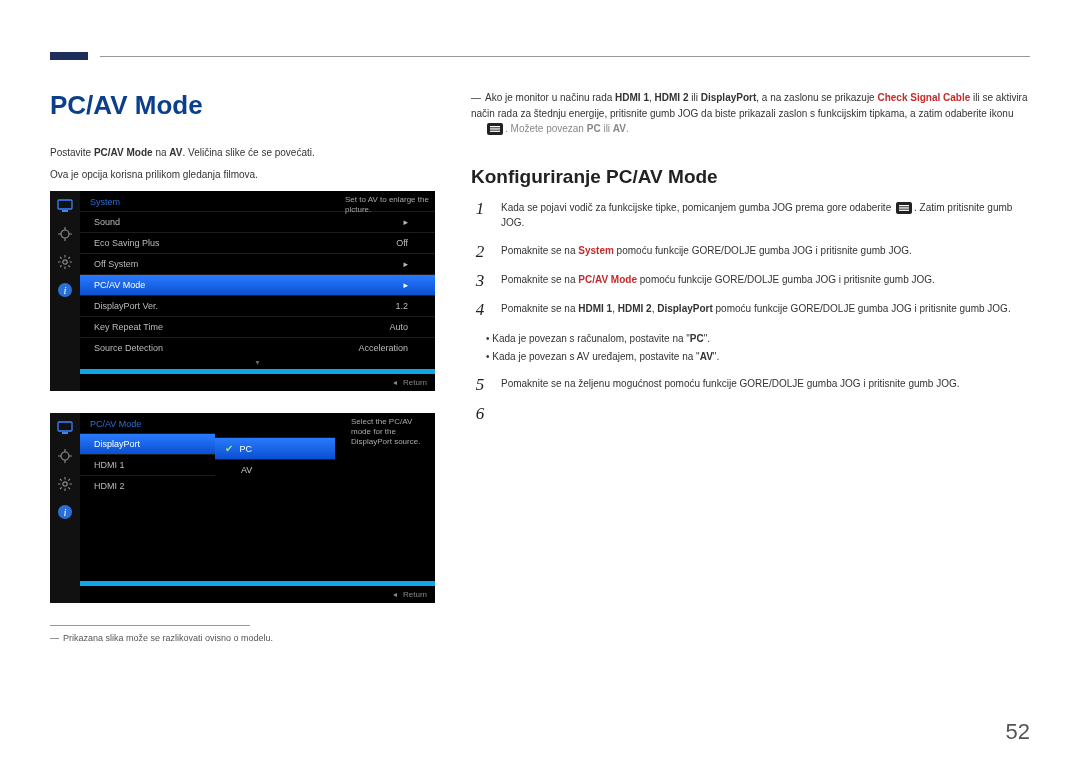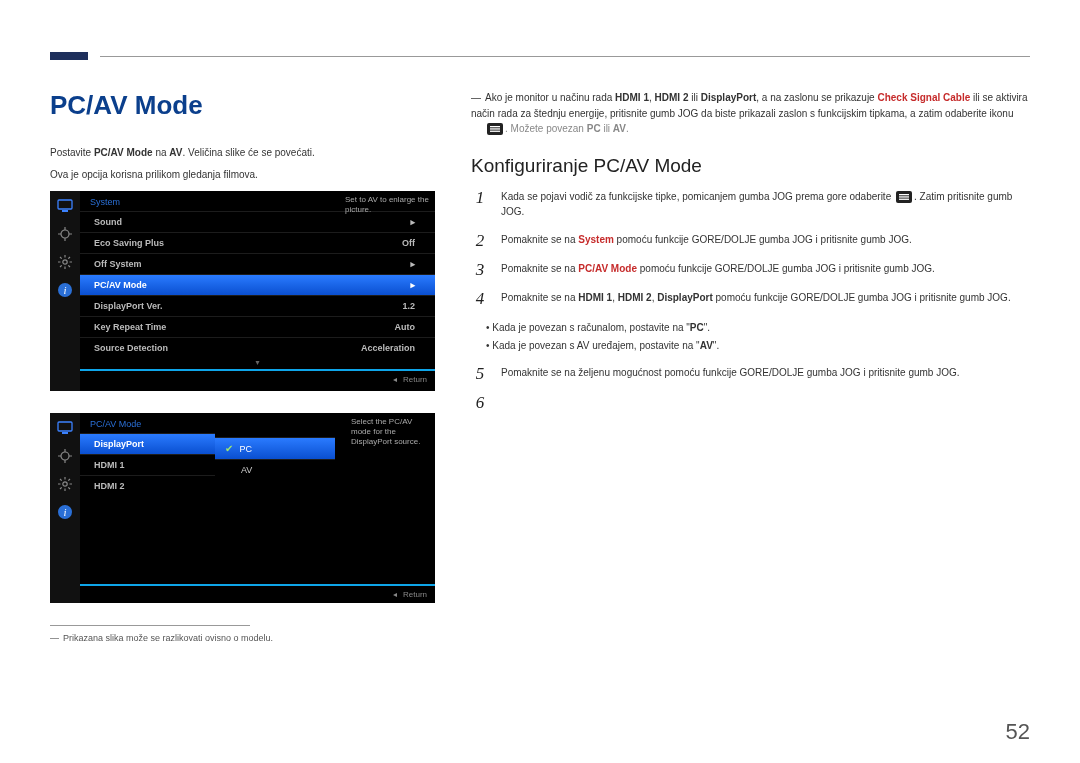--- a/index.html
+++ b/index.html
@@ -85,25 +85,24 @@
   }
   .osd-header {
     color: #2a6fd6;
     font-size: 9px;
     padding: 6px 10px 4px;
   }
   .osd-row {
     display:flex;
     justify-content: space-between;
     align-items:center;
-    padding: 5px 20px 5px 14px;
+    padding: 5px 27px 5px 14px;
     border-top: 1px solid #1c1c1c;
     color: #bbb;
     font-size: 9px;
-    font-weight: bold;
   }
   .osd-row.selected {
     background: linear-gradient(#2a7bff,#0a4fd0);
     color: #fff;
   }
   .osd-row .rlabel { }
   .osd-row .rval { color:#bbb; font-size:9px; }
   .osd-row.selected .rval { color:#fff; }
   .osd-tip {
     position:absolute;
@@ -111,21 +110,21 @@
     width: 86px;
     font-size: 8px;
     color:#aaa;
     line-height:1.25;
   }
   .osd-return {
     text-align:right;
     padding: 4px 8px;
     font-size:8px;
     color:#888;
-    border-top:2px solid #0ea5e9;
+    border-top:5px solid #0ea5e9;
   }
   .osd-return .tri { margin-right:6px; }
   .osd-bottom-arrow {
     text-align:center;
     padding:0 0 2px;
     color:#666;
     font-size:8px;
   }
   
   .osd2-main { margin-left:30px; display:flex; position:relative; }
@@ -174,23 +173,23 @@
   .indent { margin-left:14px; display:block; }
   .grey { color:#888; }
   .redbold { color:#c62b2b; font-weight:700; }
   .menu-icon-inline {
     display:inline-block;
     vertical-align:middle;
     margin: 0 2px;
   }
   h2.subtitle {
     font-size: 19px;
-    font-weight:400;
+    font-weight:700;
     color:#222;
-    margin: 18px 0 12px;
+    margin: 29px 0 12px;
   }
   .steps {
     font-size:10px;
     color:#333;
   }
   .step {
     display:flex;
     gap:12px;
     margin-bottom:12px;
     align-items:flex-start;

